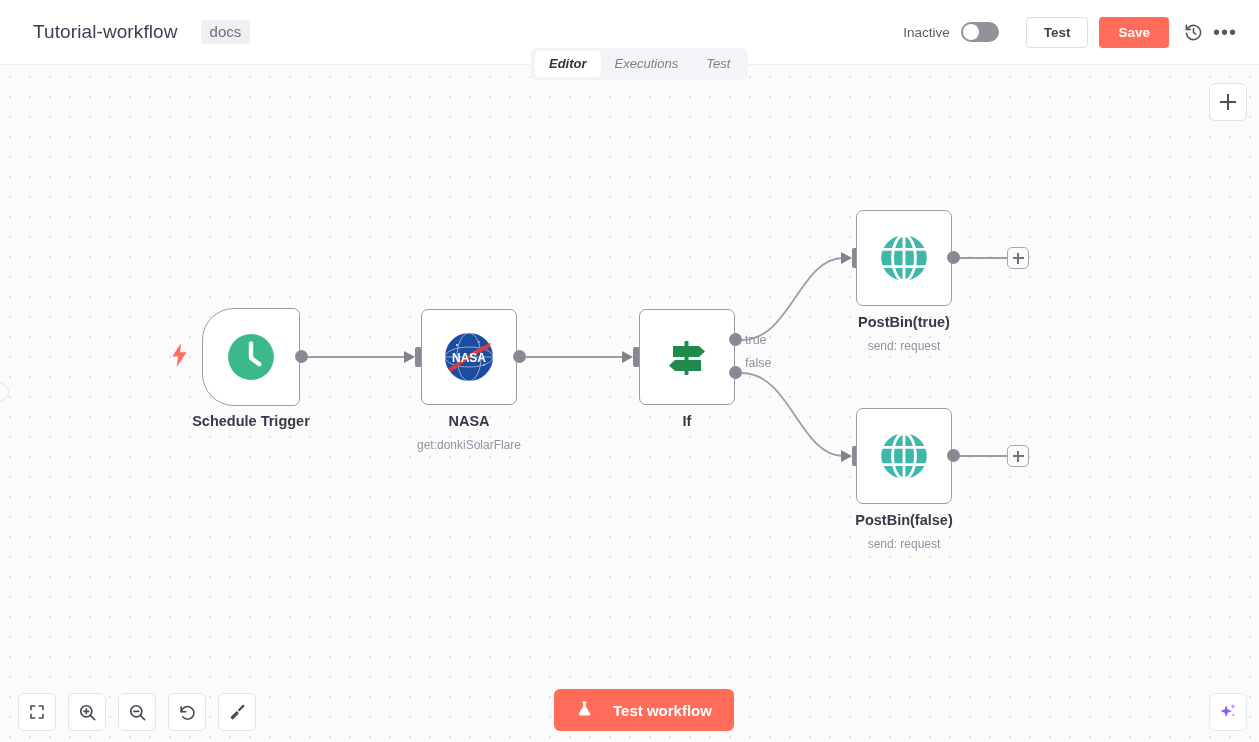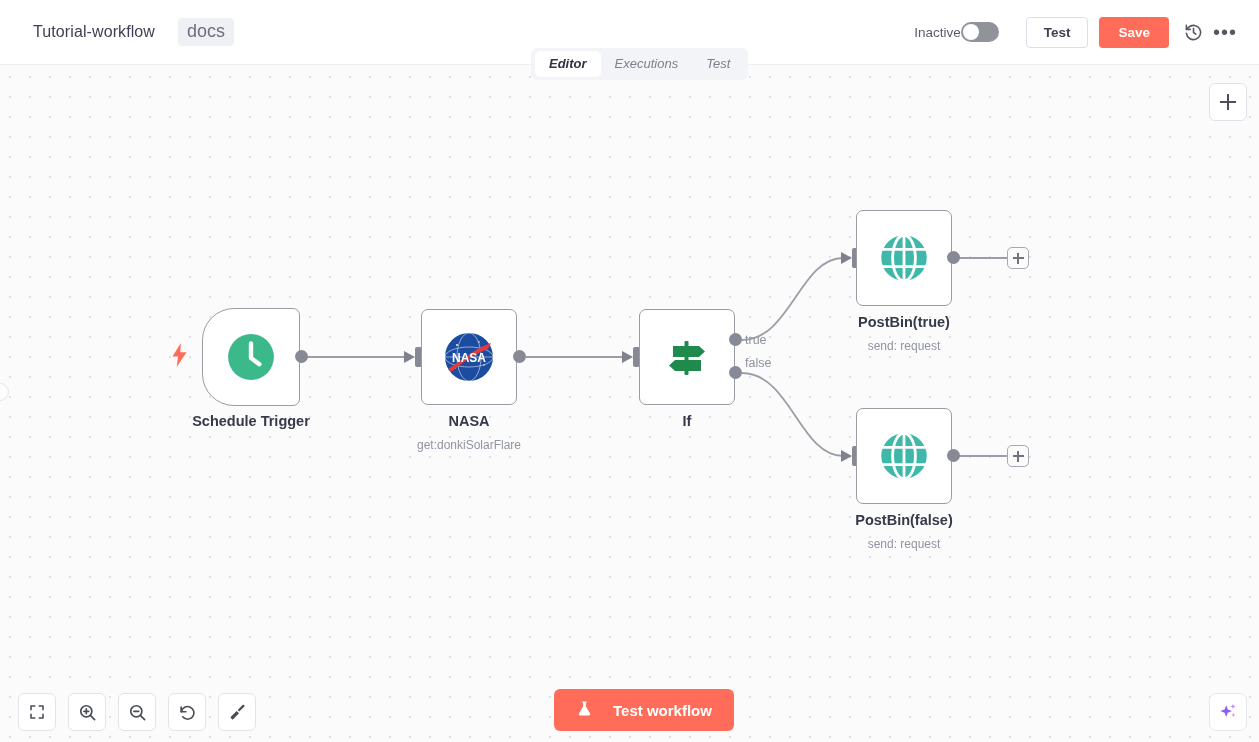--- a/index.html
+++ b/index.html
@@ -10,32 +10,32 @@
   }
   #app { position: relative; width: 1259px; height: 742px; }
 
   
   .header {
     position: absolute; top: 0; left: 0; width: 1259px; height: 65px;
     background: #ffffff; border-bottom: 1px solid #ebeef2;
     display: flex; align-items: center; z-index: 30;
   }
   .wf-title {
-    margin-left: 33px; font-size: 16px; color: #3e3f52;
+    margin-left: 33px; font-size: 19px; color: #3e3f52;
     font-weight: 400; letter-spacing: .1px; white-space: nowrap;
   }
   .wf-tag {
     margin-left: 23px; background: #eef0f4; color: #6b6f7d;
-    font-size: 18px; padding: 3px 9px 4px; border-radius: 4px;
+    font-size: 15px; padding: 3px 9px 4px; border-radius: 4px;
   }
   .header-right {
     margin-left: auto; display: flex; align-items: center; gap: 0;
     padding-right: 18px;
   }
-  .activator { display: flex; align-items: center; margin-right: 27px; }
+  .activator { display: flex; align-items: center; gap: 11px; margin-right: 27px; }
   .activator-label { font-size: 13.5px; color: #5a5c6b; }
   .toggle {
     width: 38px; height: 20px; border-radius: 10px; background: #909399;
     position: relative; cursor: pointer;
   }
   .toggle .knob {
     position: absolute; top: 2px; left: 2px; width: 16px; height: 16px;
     border-radius: 50%; background: #fff;
   }
   .btn-share {

